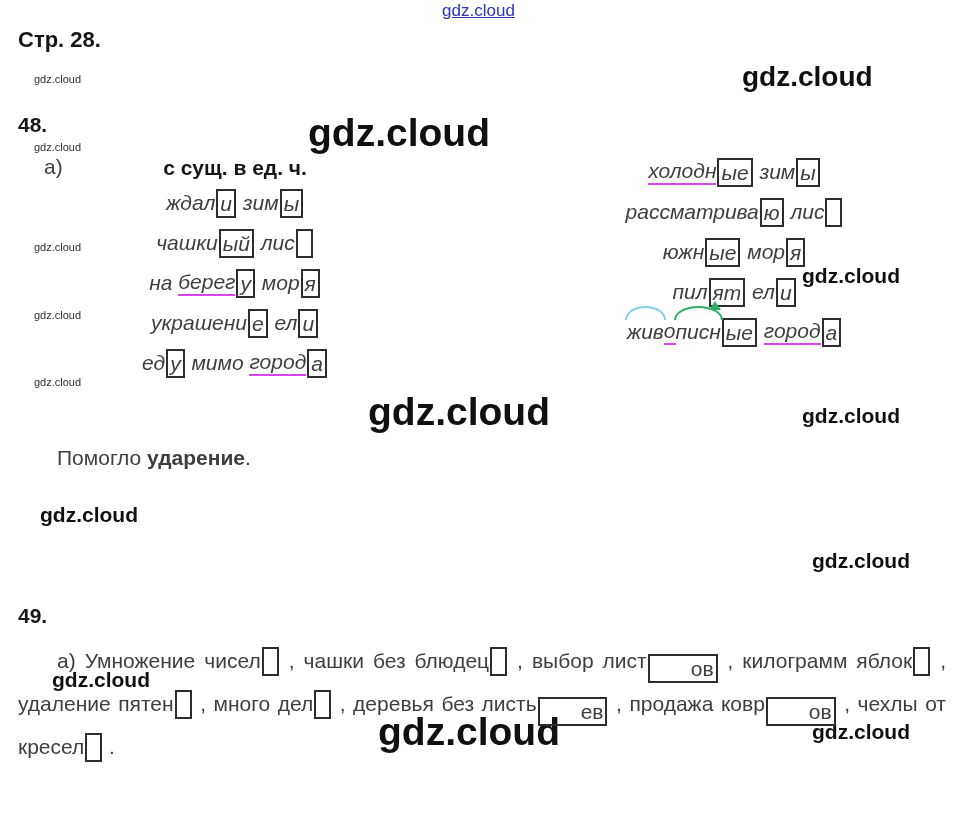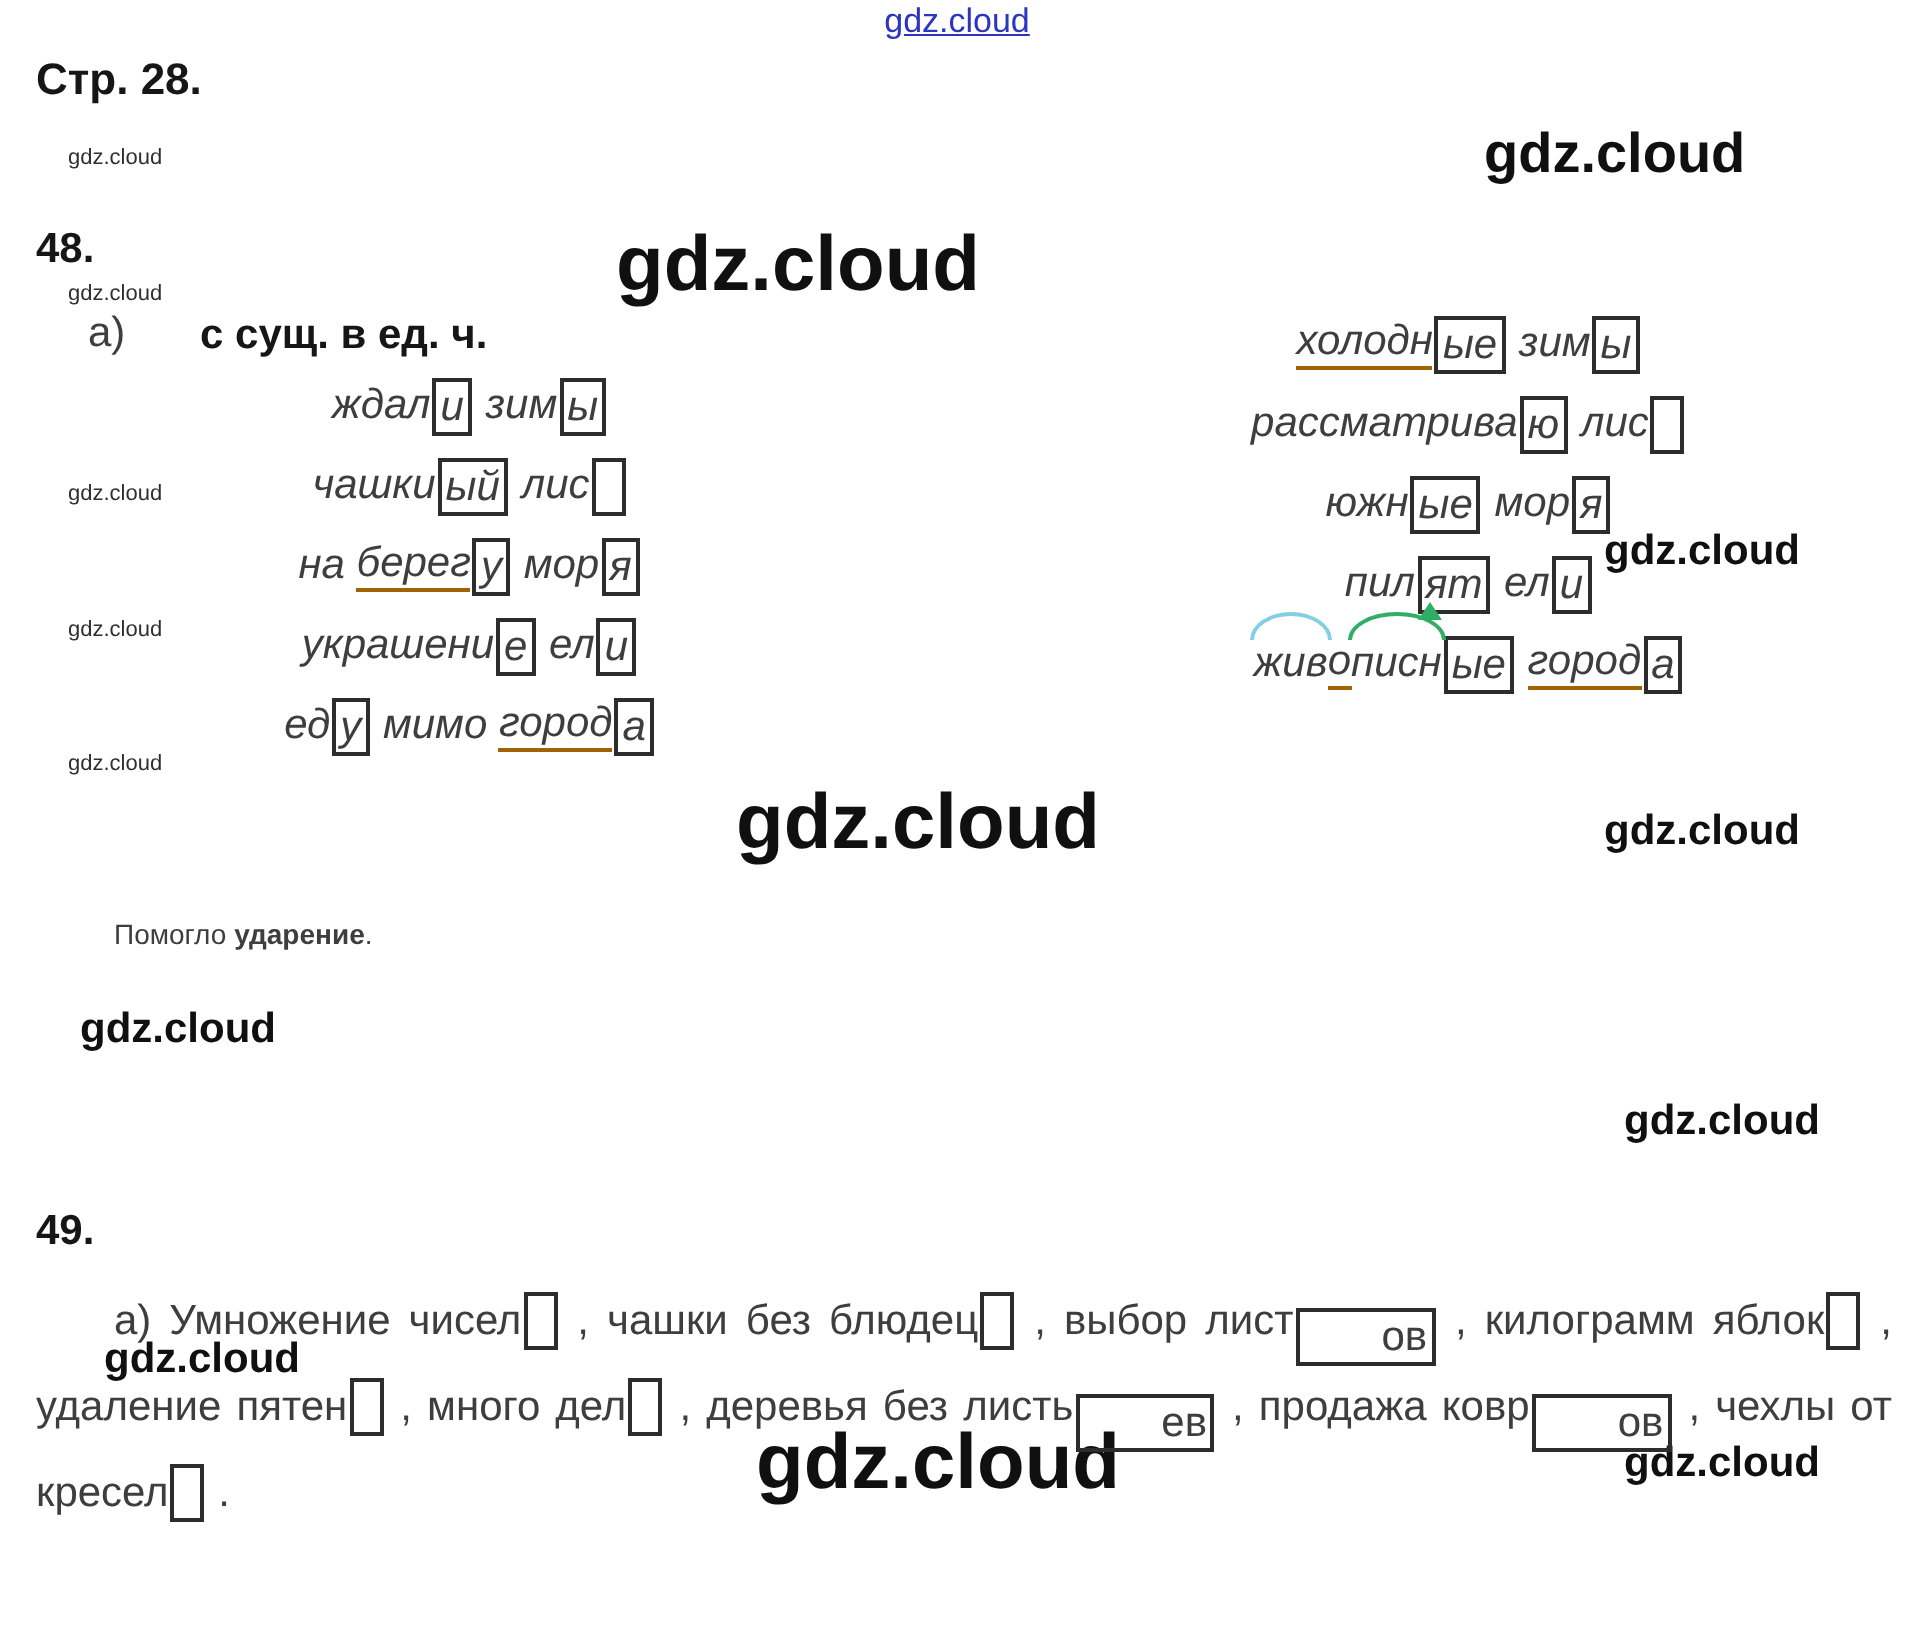--- a/index.html
+++ b/index.html
@@ -19,49 +19,49 @@
     text-decoration:underline;font-weight:400;cursor:pointer;}
   .wm-s{font-size:11px;font-weight:400;color:#2f2f2f;}
   .wm-m{font-size:21px;font-weight:700;}
   .wm-l{font-size:28px;font-weight:700;}
   .wm-xl{font-size:39px;font-weight:700;}
 
   .page-title{position:absolute;left:18px;top:27px;margin:0;font-size:22px;font-weight:700;color:var(--heading);}
   .ex-num{position:absolute;font-size:21px;font-weight:700;color:var(--heading);}
   .item-label{position:absolute;font-size:21px;color:var(--text);}
 
-  .col{position:absolute;top:152px;text-align:left;}
+  .col{position:absolute;top:152px;text-align:center;}
   .col-header{font-size:21px;font-weight:700;color:var(--heading);height:31px;line-height:31px;}
   .word-row{height:40px;display:flex;align-items:center;justify-content:center;font-size:21px;color:var(--text);}
   .word-row span{white-space:pre;font-style:italic;}
 
   .mbox{
     display:inline-flex;align-items:center;justify-content:center;
     border:2px solid var(--box_border);height:29px;min-width:10px;padding:0 2px;margin:0 1px;
     vertical-align:-8px;line-height:1;
   }
   .mbox.empty{min-width:17px;}
-  .u{border-bottom:2px solid #a16207;}
+  .u{border-bottom:2px solid #d946ef;}
   .b{font-weight:700;}
 
   .arc{position:relative;display:inline-block;}
   .arc::before{
     content:"";position:absolute;left:-2px;right:-2px;top:-14px;height:12px;
     border-top:2.5px solid;border-left:2.5px solid;border-right:2.5px solid;border-bottom:none;
     border-radius:50% 50% 0 0 / 100% 100% 0 0;
   }
   .arc-blue::before{border-color:var(--arc_blue);}
   .arc-green::before{border-color:var(--arc_green);}
   .arc-green::after{
     content:"";position:absolute;top:-19px;right:0;width:0;height:0;
     border-left:6px solid transparent;border-right:6px solid transparent;
     border-bottom:9px solid var(--arc_green);
   }
 
-  .helped{position:absolute;left:57px;top:459px;margin:0;font-size:14px;color:var(--text);}
+  .helped{position:absolute;left:57px;top:446px;margin:0;font-size:21px;color:var(--text);}
   .answer-par{
     position:absolute;left:18px;top:476px;width:924px;margin:0;
     font-size:21px;line-height:40px;color:var(--text);text-align:justify;text-indent:39px;
   }
   .ex49a{
     position:absolute;left:18px;top:640px;width:928px;margin:0;
     font-size:21px;line-height:42px;color:var(--text);text-align:justify;text-indent:39px;
   }
   .ex49b{position:absolute;left:44px;top:778px;margin:0;font-size:21px;color:var(--text);}
 </style>

